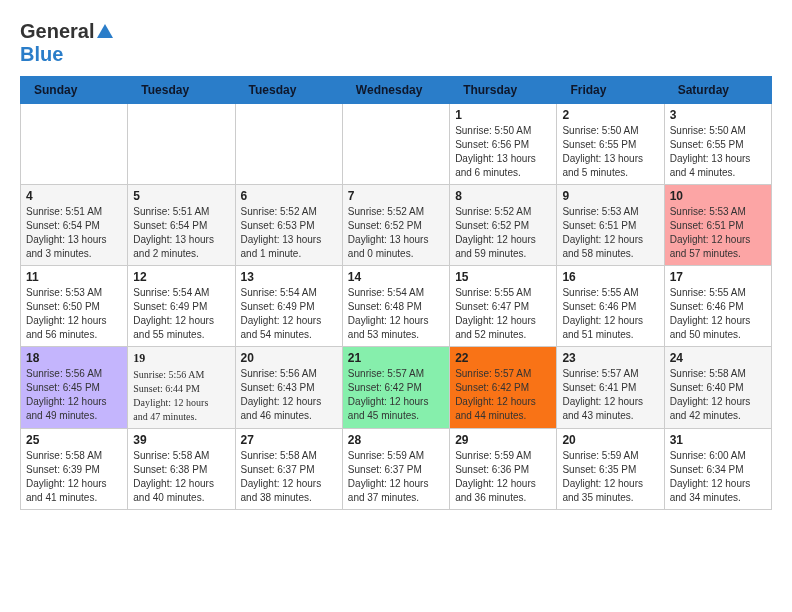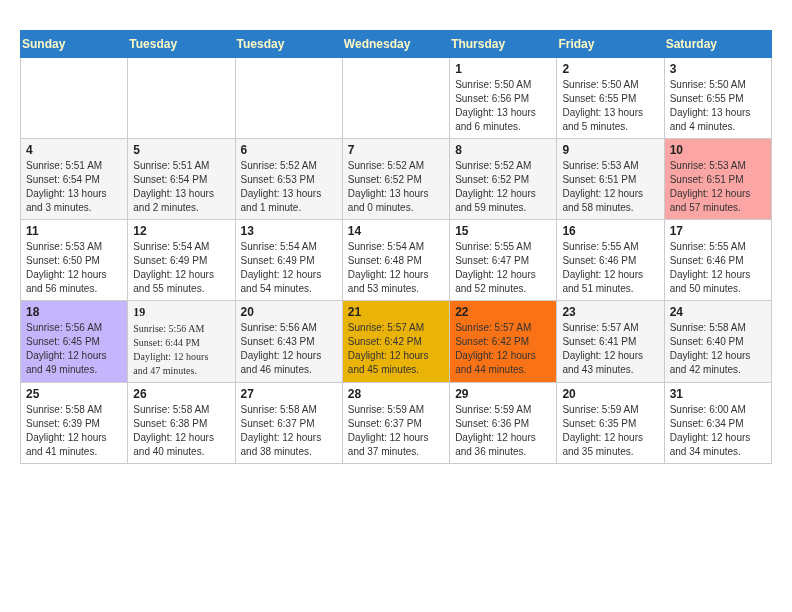--- a/index.html
+++ b/index.html
@@ -34,22 +34,22 @@
       font-size: 16px;
       color: #555;
     }
     .calendar {
       width: 100%;
       border-collapse: collapse;
       font-size: 11px;
     }
     .calendar th {
       background-color: #2a7dc9;
-      color: #fef9c3;
-      padding: 6px 1px;
+      color: #0f172a;
+      padding: 6px 13px;
       text-align: left;
       font-size: 12px;
       border: 1px solid #2a7dc9;
     }
     .calendar td {
       border: 1px solid #ccc;
       vertical-align: top;
       padding: 4px 5px;
       width: calc(100% / 7);
       height: 80px;
@@ -74,20 +74,29 @@
     }
     .logo-row {
       display: flex;
       align-items: center;
     }
   </style>
 </head>
 <body>
 
 <div class="header">
+  <div class="logo">
+    <div class="logo-row">
+      <span style="font-size:20px;font-weight:bold;color:#333;">General</span>
+      <svg width="18" height="18" viewBox="0 0 18 18" style="margin-left:2px;margin-top:-2px;">
+        <polygon points="9,2 17,16 1,16" fill="#2a7dc9"></polygon>
+      </svg>
+    </div>
+    <span style="font-size:20px;font-weight:bold;color:#2a7dc9;">Blue</span>
+  </div>
   <div class="title-block">
   </div>
 </div>
 
 <table class="calendar">
   <thead>
     <tr>
     <th>Sunday</th>
         <th>Tuesday</th>
         <th>Tuesday</th>
@@ -242,21 +251,21 @@
 Daylight: 12 hours
 and 47 minutes.</div>
         </td>
         <td style="background: rgb(245, 245, 245);">
           <div class="day-num">20</div>
           <div class="day-info" style="white-space: pre-line;">Sunrise: 5:56 AM
 Sunset: 6:43 PM
 Daylight: 12 hours
 and 46 minutes.</div>
         </td>
-        <td style="background: #eab308;">
+        <td style="background: #86efac;">
           <div class="day-num">21</div>
           <div class="day-info" style="white-space: pre-line;">Sunrise: 5:57 AM
 Sunset: 6:42 PM
 Daylight: 12 hours
 and 45 minutes.</div>
         </td>
         <td style="background: #f97316;">
           <div class="day-num">22</div>
           <div class="day-info" style="white-space: pre-line;">Sunrise: 5:57 AM
 Sunset: 6:42 PM
@@ -280,21 +289,21 @@
       </tr>
       <tr>
         <td>
           <div class="day-num">25</div>
           <div class="day-info" style="white-space: pre-line;">Sunrise: 5:58 AM
 Sunset: 6:39 PM
 Daylight: 12 hours
 and 41 minutes.</div>
         </td>
         <td>
-          <div class="day-num">26</div>
+          <div class="day-num">39</div>
           <div class="day-info" style="white-space: pre-line;">Sunrise: 5:58 AM
 Sunset: 6:38 PM
 Daylight: 12 hours
 and 40 minutes.</div>
         </td>
         <td>
           <div class="day-num">27</div>
           <div class="day-info" style="white-space: pre-line;">Sunrise: 5:58 AM
 Sunset: 6:37 PM
 Daylight: 12 hours

